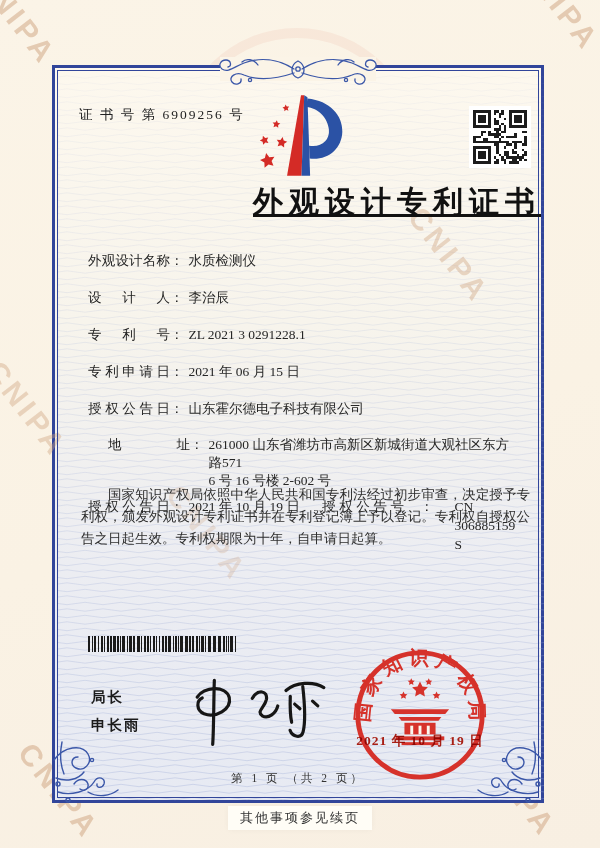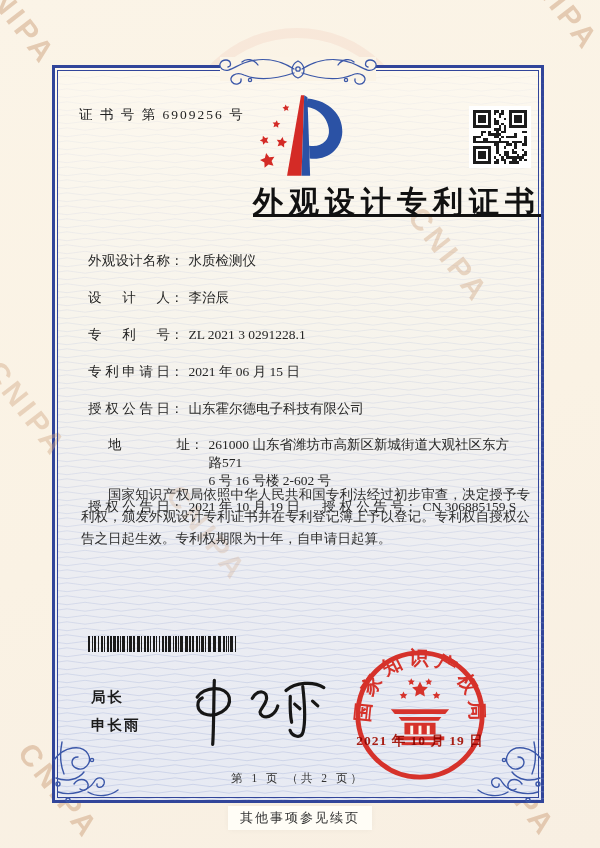--- a/index.html
+++ b/index.html
@@ -47,21 +47,21 @@
     font-size:30px; font-weight:700; letter-spacing:6px; color:#111;text-decoration:underline;
   }
 
   .fields { position:absolute; left:33px; top:183px; right:24px; font-size:13.5px; color:#262626; }
   .row { display:flex; line-height:19px; margin-bottom:18px; }
   .lbl { flex:0 0 82px; text-align:justify; text-align-last:justify; color:#1f1f1f; }
   .sep { flex:0 0 auto; padding-right:5px; }
   .val { flex:1; }
   .row-address { line-height:18px; margin-bottom:7px;margin-left:20px; }
   .row-grant .pair1 { display:flex; flex:0 0 234px; }
-  .row-grant .pair2 { display:flex; flex:1; }
+  .row-grant .pair2 { display:flex; flex:1;gap:16px; }
   .row-grant .lbl2 { flex:0 0 82px; text-align:justify; text-align-last:justify; }
 
   .paras { position:absolute; left:26px; top:416px; width:449px; font-size:13.5px; line-height:1.62; color:#2e2e2e; text-align:justify; }
   .paras p { text-indent:2em; }
 
   .barcode-svg { position:absolute; left:33px; top:568px; }
 
   .director { position:absolute; left:36px; top:620px; font-family:"Liberation Sans","DejaVu Sans",sans-serif; font-weight:700; font-size:14.5px; color:#1b1b1b; }
   .director div { margin-bottom:9px; letter-spacing:2px; }
 

